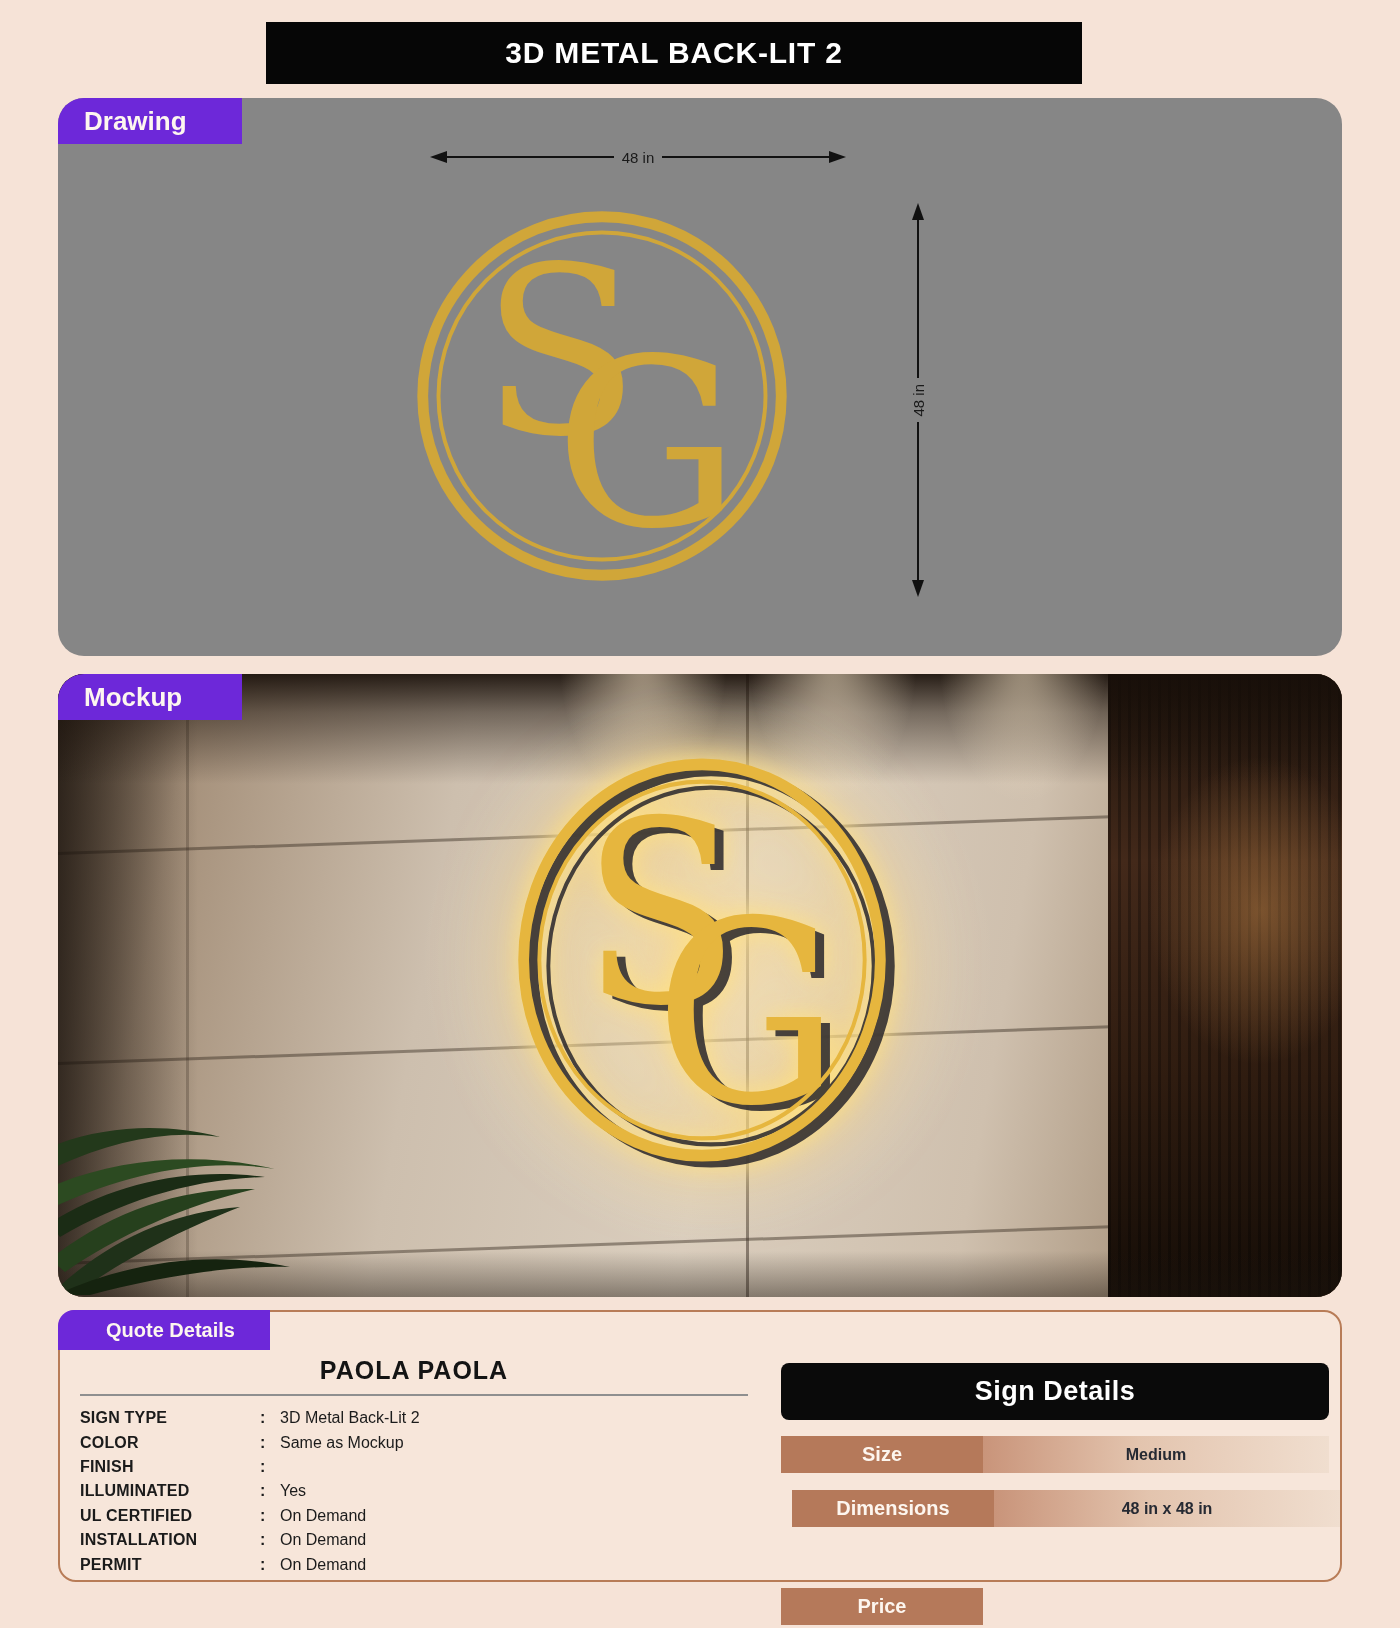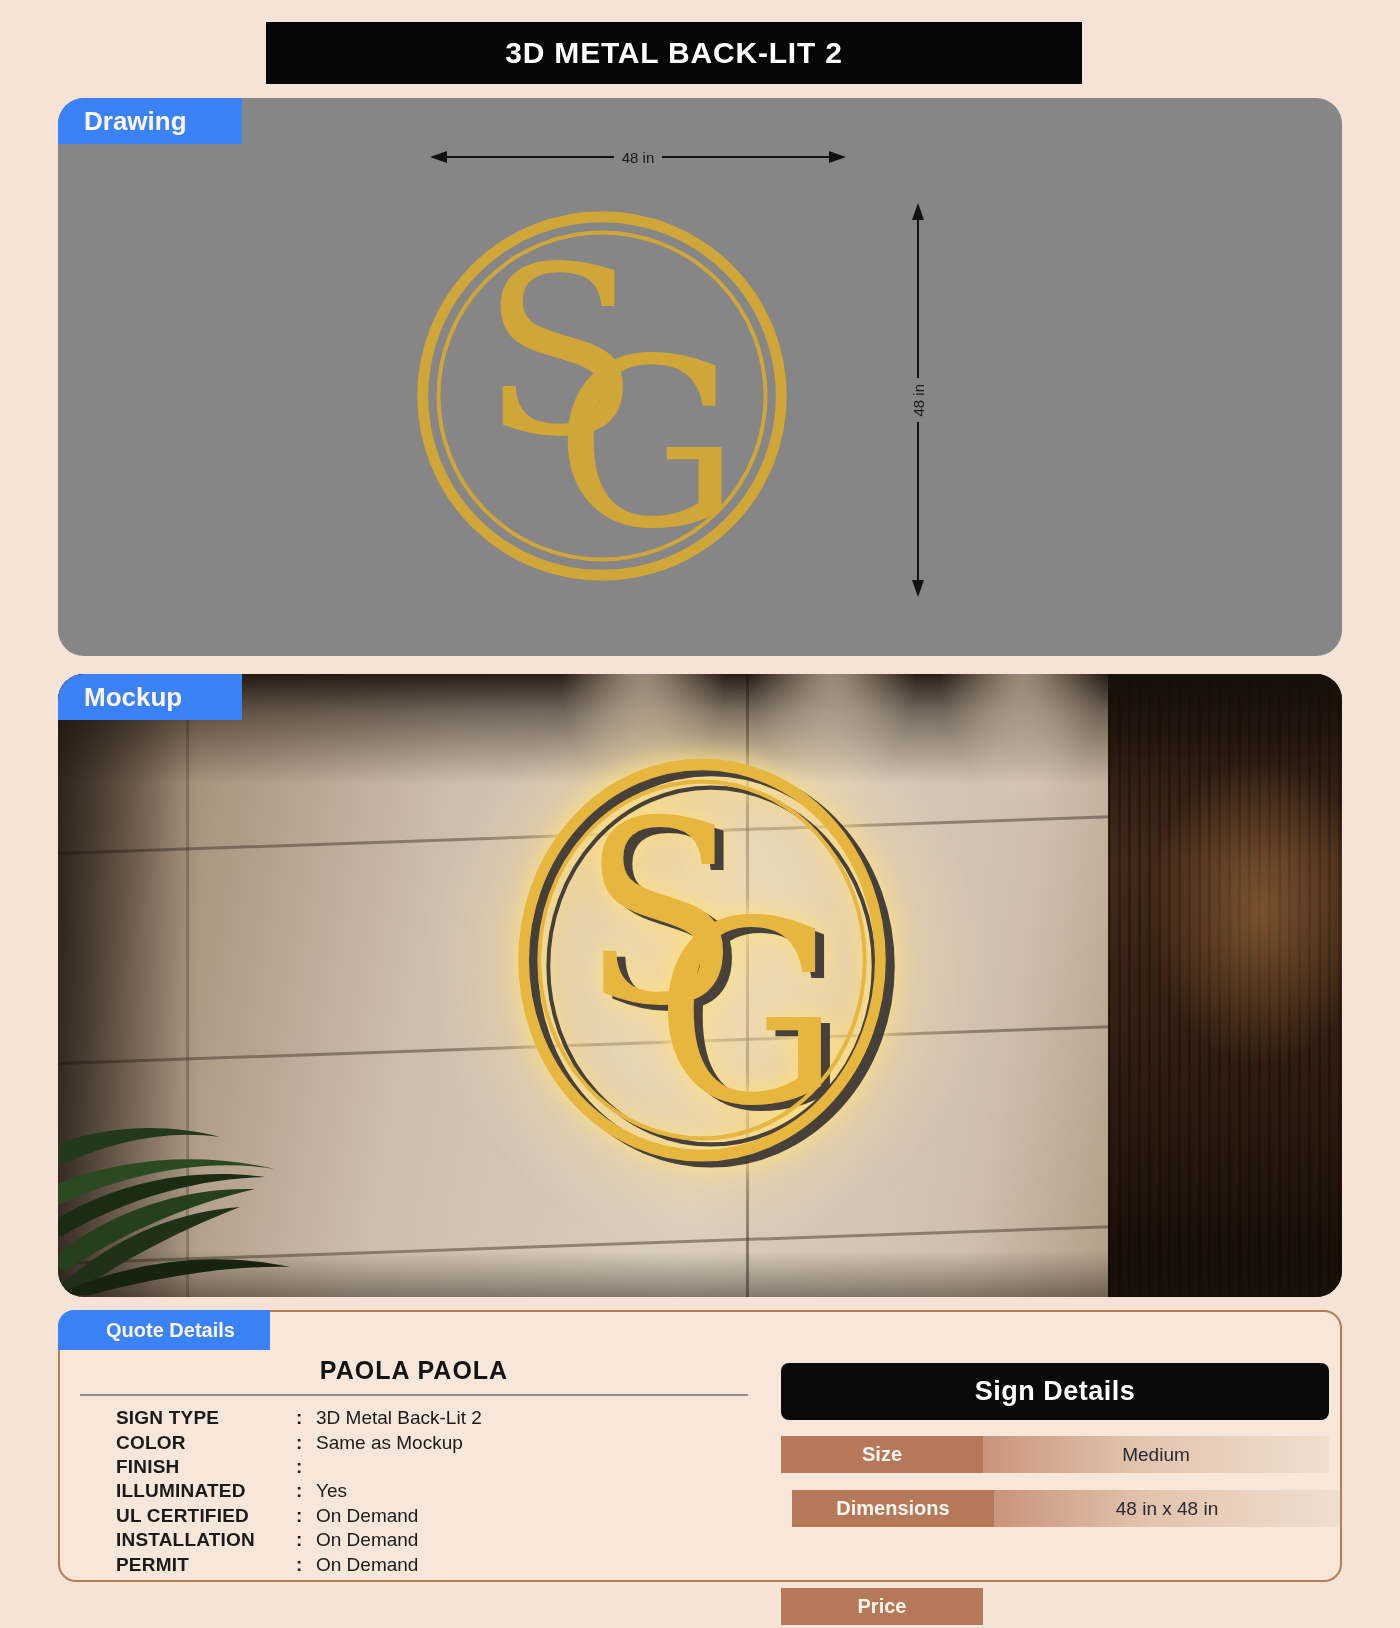--- a/index.html
+++ b/index.html
@@ -11,21 +11,21 @@
   }
   
   .title-bar{
     position:absolute;left:266px;top:22px;width:816px;height:62px;
     background:#060606;color:#fff;
     display:flex;align-items:center;justify-content:center;
     font-size:30px;font-weight:bold;letter-spacing:.8px;
   }
   
   .tag{
-    position:absolute;background:#3b82f6;color:#fdf6ef;
+    position:absolute;background:#6d28d9;color:#fdf6ef;
     font-weight:bold;display:flex;align-items:center;
     z-index:30;
   }
   .tag-big{width:158px;height:46px;font-size:26px;padding-left:26px;border-radius:26px 0 0 0;}
   .tag-small{width:164px;height:40px;font-size:20px;padding-left:18px;border-radius:16px 0 0 0;}
   
   .drawing-panel{
     position:absolute;left:58px;top:98px;width:1284px;height:558px;
     background:#868686;border-radius:26px;
   }
@@ -99,37 +99,37 @@
     position:absolute;left:58px;top:1310px;width:1284px;height:272px;
     background:#f7e6da;border:2px solid #b87c57;border-radius:18px;box-sizing:border-box;
   }
   .customer-name{
     position:absolute;left:80px;top:1356px;width:668px;text-align:center;
     font-size:25px;font-weight:bold;color:#141414;letter-spacing:1px;
   }
   .divider{position:absolute;left:80px;top:1394px;width:668px;height:2px;background:#8f8f8f;}
   .qrows{position:absolute;left:80px;top:1406px;width:690px;}
   .qrow{display:grid;grid-template-columns:180px 14px auto;height:24.4px;align-items:center;
-    font-size:19px;color:#1b1b1b;margin-left:36px;}
+    font-size:16px;color:#1b1b1b;}
   .qlabel{font-weight:bold;letter-spacing:.2px;}
   .qcolon{font-weight:bold;}
   .qvalue{padding-left:6px;}
   
   .sd-header{
     position:absolute;left:781px;top:1363px;width:548px;height:57px;
     background:#0a0a0a;border-radius:8px;color:#fff;
     display:flex;align-items:center;justify-content:center;
     font-size:27px;font-weight:bold;letter-spacing:.5px;
   }
   .sd-row{position:absolute;left:781px;width:548px;height:37px;display:flex;}
   .sd-row-size{top:1436px;} .sd-row-dim{top:1490px;padding-left:11px;} .sd-row-price{top:1544px;margin-top:44px;}
   .sd-label{width:202px;background:#b5795a;color:#fdf6ef;
     display:flex;align-items:center;justify-content:center;font-size:20px;font-weight:bold;}
   .sd-value{width:346px;background:linear-gradient(90deg,#c9947a 0%,#e3c4ae 45%,#f0decf 100%);
-    color:#262a33;display:flex;align-items:center;justify-content:center;font-size:19px;font-weight:normal;}
+    color:#262a33;display:flex;align-items:center;justify-content:center;font-size:16px;font-weight:bold;}
 </style>
 </head>
 <body>
 
 <div class="title-bar">3D METAL BACK-LIT 2</div>
 
 <div class="tag tag-big" style="left:58px;top:98px;">Drawing</div>
 <div class="drawing-panel">
   <div class="dim-h">
     <span class="arrow-left"></span>

